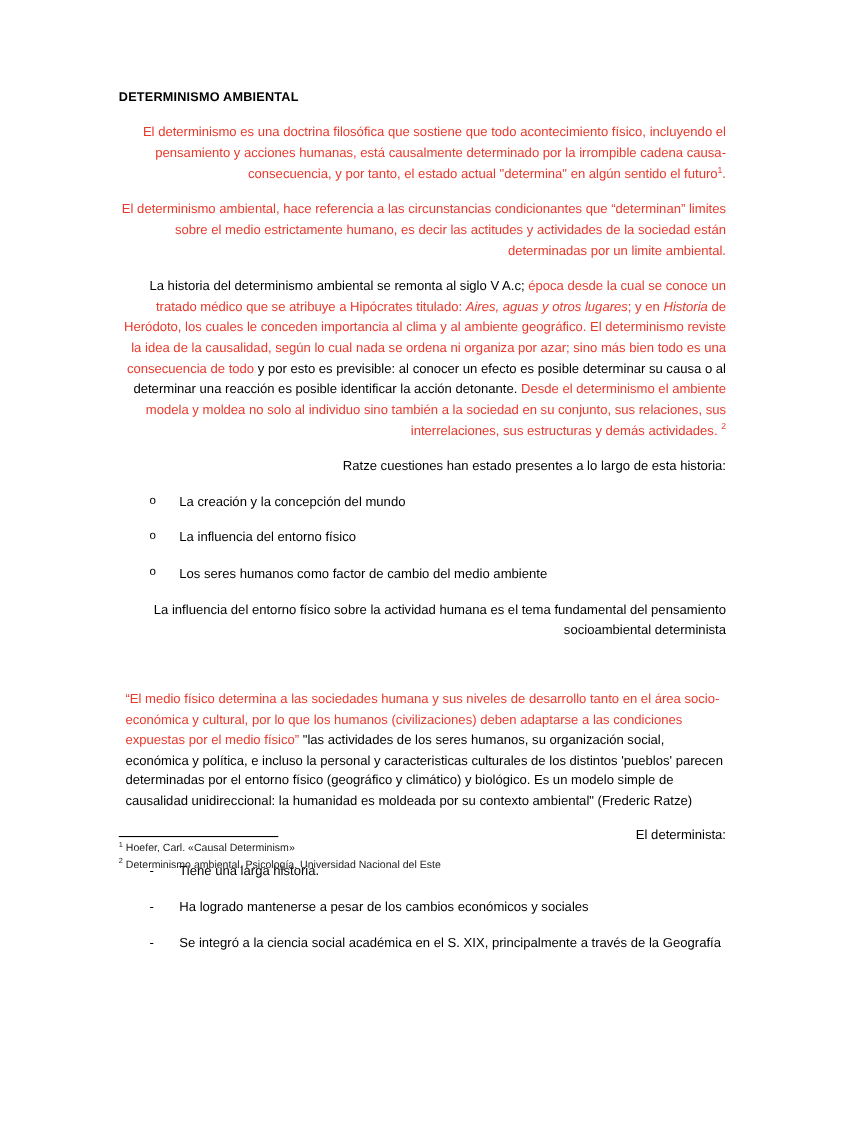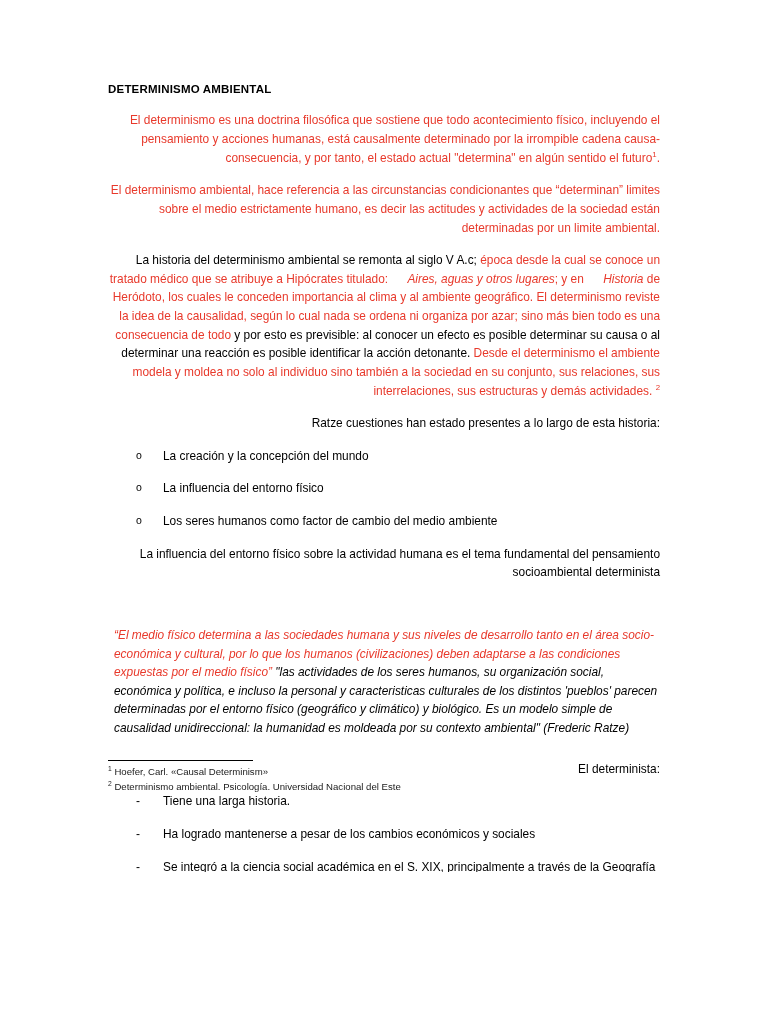--- a/index.html
+++ b/index.html
@@ -32,21 +32,21 @@
   }
   p.para {
     margin: 0 0 14px 0;
     font-size: 11.9px;
     line-height: 1.565;
     color: #000000;
     text-align: right;
   }
   .red { color: #E8392B; }
   .blk { color: #000000; }
-  .ital { font-style: italic; margin-left: 16px; }
+  .ital { font-style: italic; }
   sup {
     font-size: 0.66em;
     vertical-align: super;
     line-height: 0;
   }
   ul.lst {
     list-style: none;
     margin: 0 0 12px 0;
     padding: 0;
   }
@@ -61,26 +61,25 @@
   ul.lst li .mk {
     position: absolute;
     left: 28px;
     top: 0;
     color: #000;
   }
   ul.circ li .mk { font-size: 10.5px; }
   ul.dash li .mk { font-size: 12px; }
   .gap-lg { height: 30px; }
   p.quote {
-    margin: 0 0 22px 0;
+    margin: 0 0 12px 0;
     padding-left: 6px;
     font-size: 11.9px;
     line-height: 1.565;
     color: #000;
-    font-style: italic;
   }
   .footnotes {
     position: absolute;
     left: 108px;
     bottom: 78px;
     width: 552px;
   }
   .fn-rule {
     width: 145px;
     height: 0;

